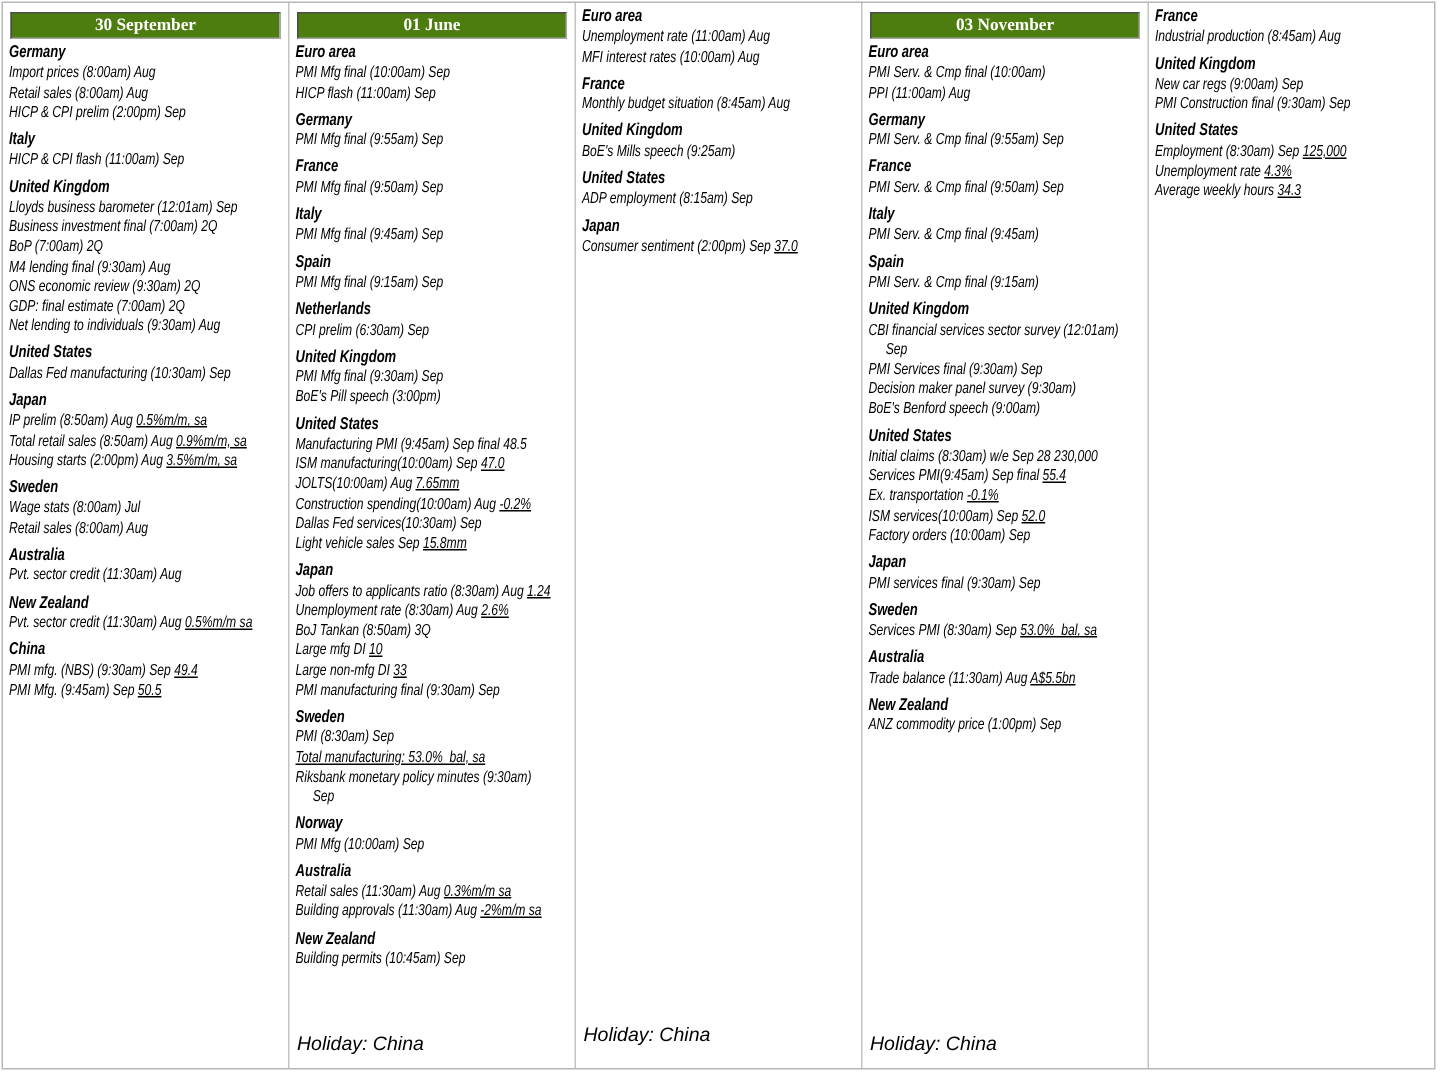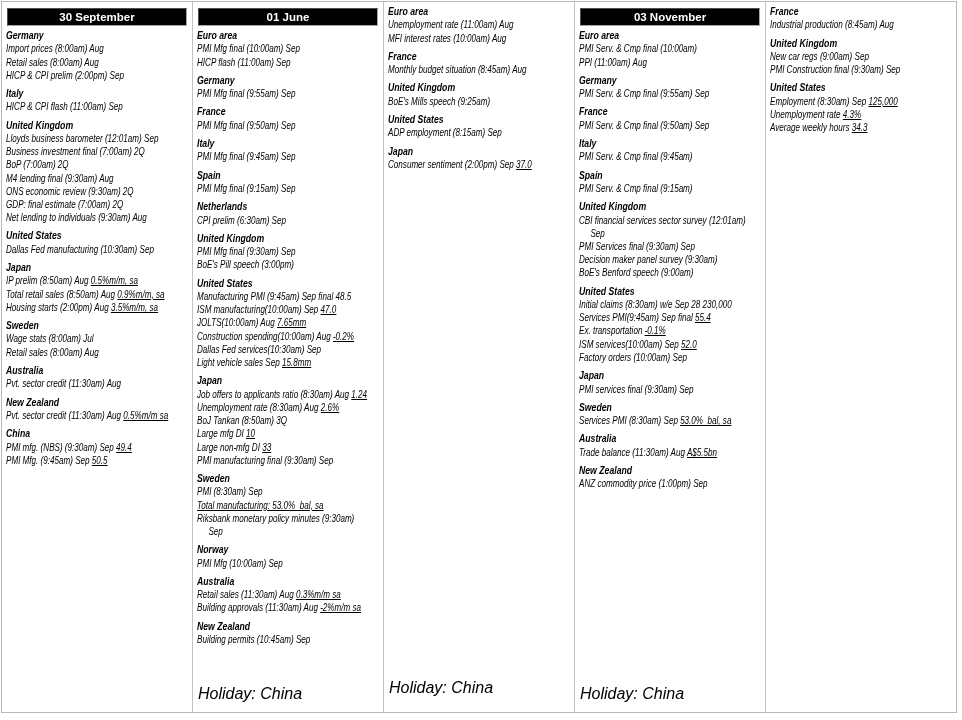--- a/index.html
+++ b/index.html
@@ -4,35 +4,36 @@
 <style>
   html,body{margin:0;padding:0;background:#ffffff;}
   body{width:962px;height:720px;position:relative;font-family:"Liberation Sans","DejaVu Sans",sans-serif;color:#000;}
   .calendar{
     position:absolute;left:1px;top:1px;width:954px;height:710px;
     border:1px solid #b7b7b7;display:flex;background:#fff;
   }
   .col{flex:1 1 0;position:relative;border-right:1px solid #c3c3c3;overflow:hidden;}
   .col:last-child{border-right:none;}
   .col-header{
-    height:16px;margin:6px 5px 0 5px;background:#000000;
+    height:16px;margin:6px 5px 0 5px;background:#4d7c0f;
     border-top:1px solid #4d4d4d;border-left:1px solid #4d4d4d;
     border-right:1px solid #a6a6a6;border-bottom:1px solid #a6a6a6;
     color:#fff;font-weight:bold;font-size:11.5px;line-height:16px;text-align:center;
     white-space:nowrap;
+    font-family:Liberation Serif, serif;
   }
   .col-body{margin:3px 0 0 4px;font-style:italic;}
   .squeeze{width:131%;transform:scaleX(0.7634);transform-origin:0 0;}
   .country{font-weight:bold;font-size:11.4px;line-height:13.4px;margin-top:5px;white-space:nowrap;}
   .country:first-child{margin-top:0;}
   .event{font-size:10.6px;line-height:13.2px;white-space:nowrap;}
   .event .val{text-decoration:underline;}
   .event.indent{padding-left:15px;}
   .holiday{
-    position:absolute;left:5px;bottom:9px;font-size:16px;font-style:italic;white-space:nowrap;
+    position:absolute;left:5px;bottom:9px;font-size:13px;font-style:italic;white-space:nowrap;
   }
   .col:nth-child(3) .holiday{bottom:15px;}
 </style>
 </head>
 <body>
 
 <div class="calendar" id="calendar">
     <div class="col">
       <div class="col-header"><span>30 September</span></div>
       <div class="col-body">

